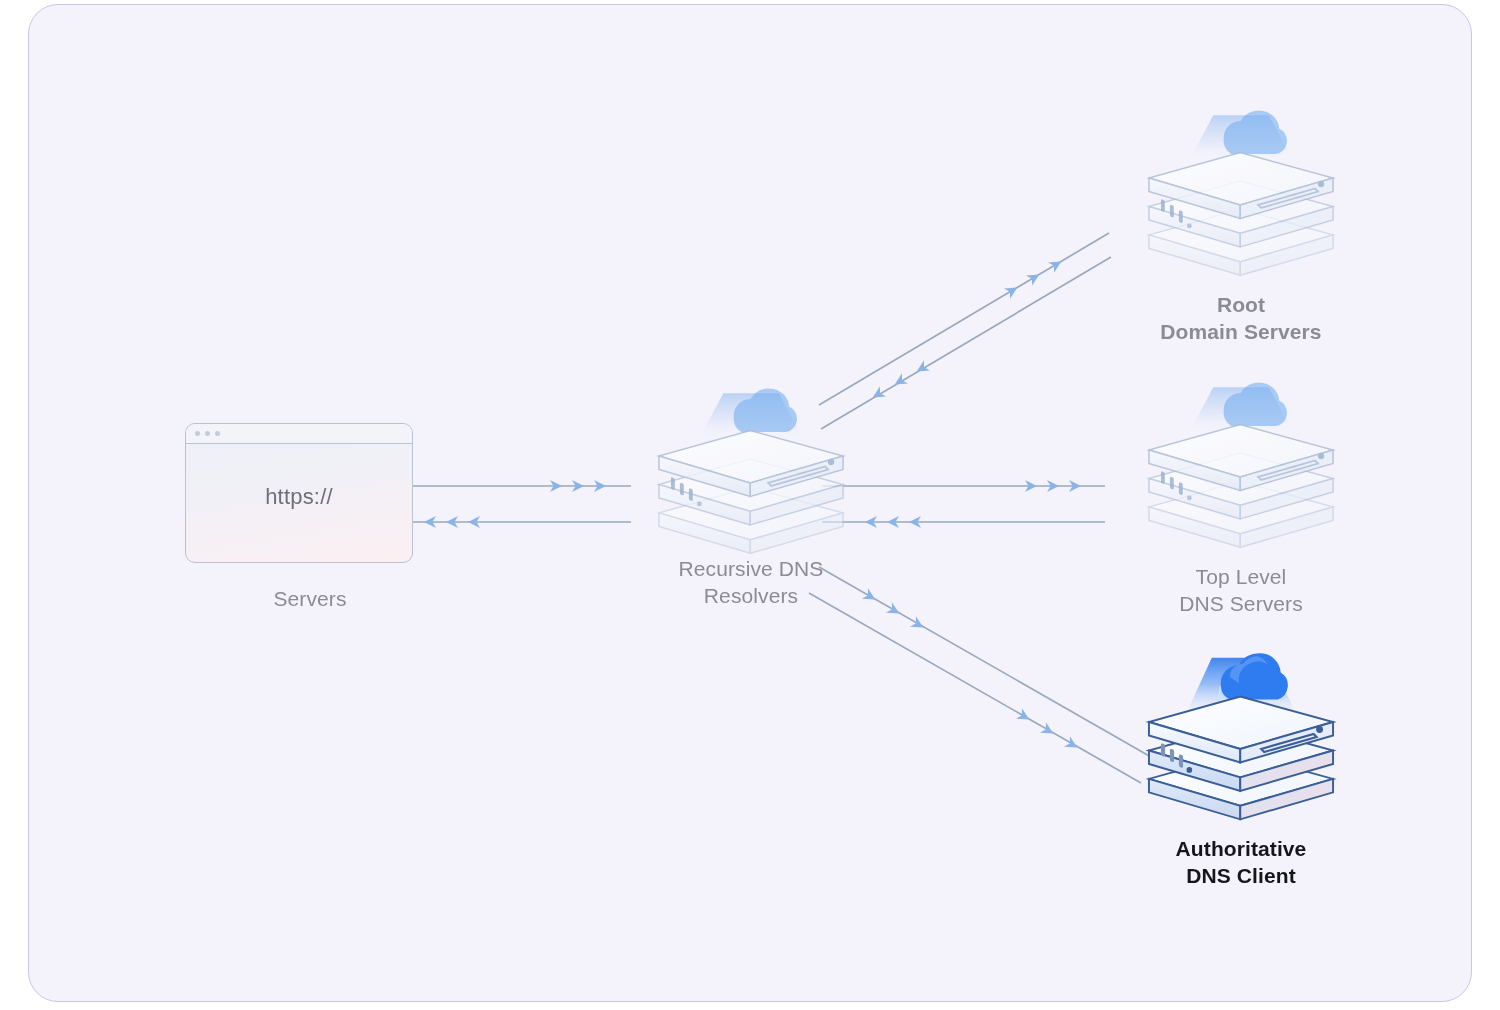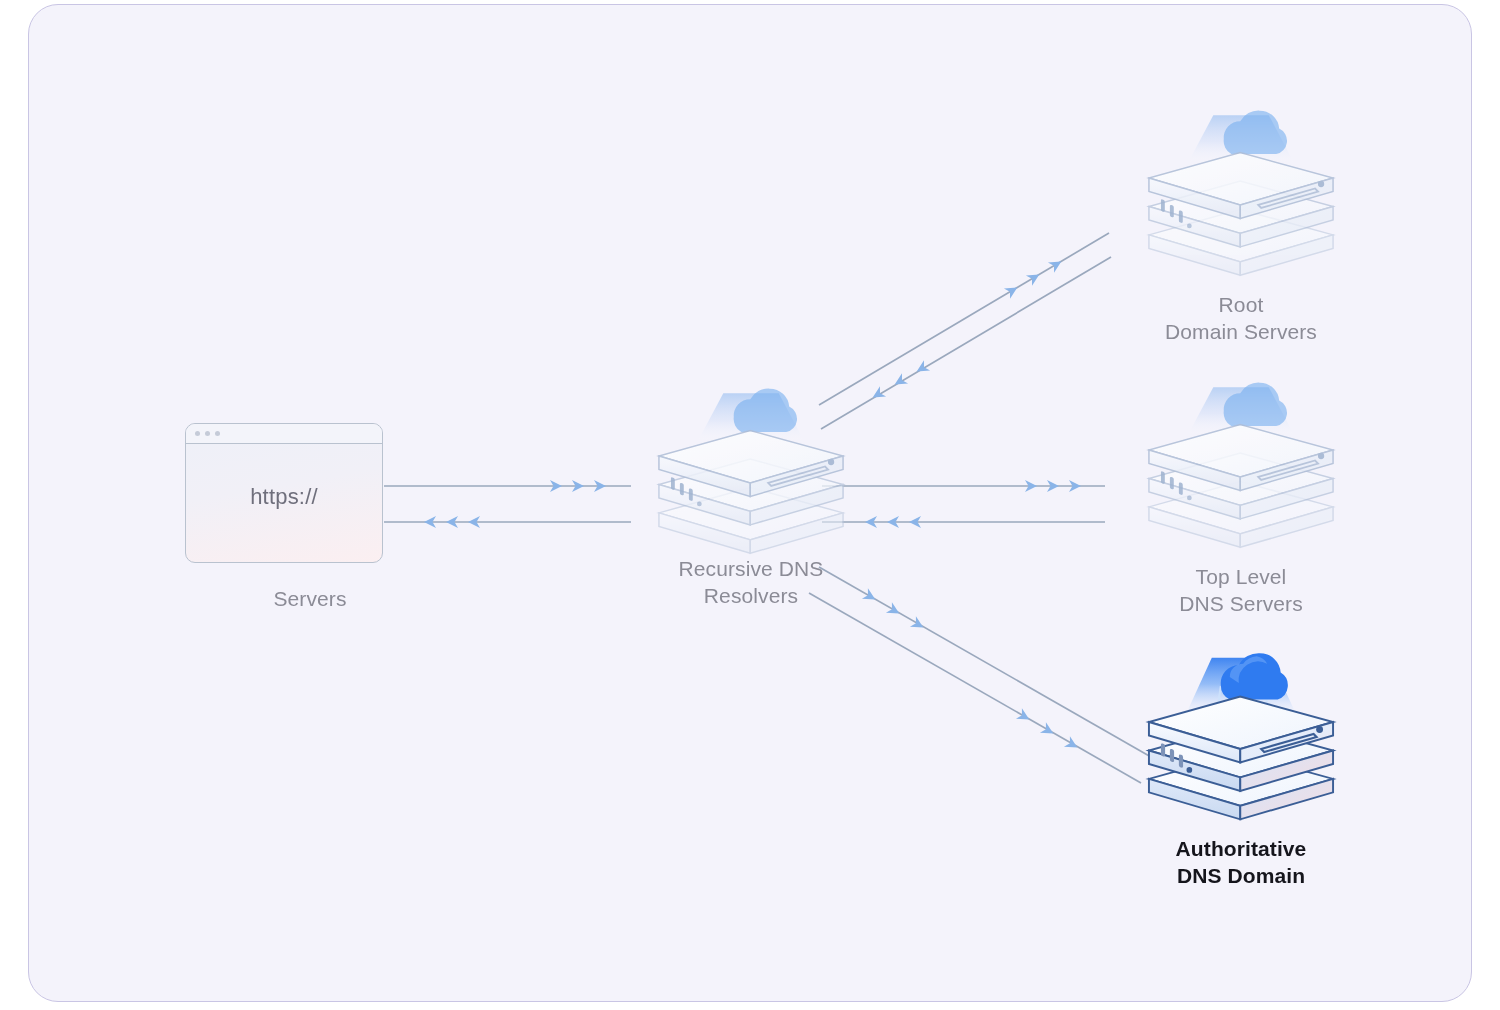--- a/index.html
+++ b/index.html
@@ -42,21 +42,21 @@
     white-space: pre-line;
     letter-spacing: 0.1px;
   }
   .node-label.active {
     color: #15151c;
     font-weight: 700;
   }
 
   
   #client-window {
-    width: 198px;
+    width: 228px;
     height: 140px;
     border: 1.6px solid #b9c2cf;
     border-radius: 10px;
     box-sizing: border-box;
     background: linear-gradient(170deg, #eef0f8 0%, #f1f0f7 45%, #fbeff1 100%);
     position: relative;
     overflow: hidden;
   }
   #client-titlebar {
     height: 20px;
@@ -294,21 +294,21 @@
         <path d="M 20,54 L 81,72 L 143,54 L 81,37 Z" fill="url(#topA)" stroke="#aebdd6" stroke-width="1"></path>
         <path d="M 20,54 L 81,72 L 81,81 L 20,63 Z" fill="url(#lftA)" stroke="#aebdd6" stroke-width="1"></path>
         <path d="M 143,54 L 81,72 L 81,81 L 143,63 Z" fill="url(#rgtA)" stroke="#aebdd6" stroke-width="1"></path>
         <rect x="28" y="60" width="2.6" height="8" rx="1" fill="#9fb3d0" transform="skewY(16)"></rect>
         <rect x="34" y="62" width="2.6" height="8" rx="1" fill="#9fb3d0" transform="skewY(16)"></rect>
         <rect x="40" y="64" width="2.6" height="8" rx="1" fill="#9fb3d0" transform="skewY(16)"></rect>
         <path d="M 93,72 L 131,61 L 133,63 L 95,74 Z" fill="none" stroke="#aebdd6" stroke-width="1.2"></path>
         <circle cx="135" cy="58" r="2.1" fill="#9fb3d0"></circle>
       </g>
     </svg>
-    <div class="node-label" style="margin-top:14px;">Root
+    <div class="node-label" style="margin-top:14px;font-weight:bold;">Root
 Domain Servers</div>
   </div>
 
   <div class="node" style="left:1090px; top:364px; width:244px;">
     <svg class="server-icon" width="244" height="180" viewBox="0 0 163 120" xmlns="http://www.w3.org/2000/svg">
       <path d="M 46,44 L 117,44 L 100,12 L 63,12 Z" fill="url(#beamA)"></path>
       <g opacity="0.62">
         <path d="M 70,28 a 11,11 0 0 1 11,-12 a 14,14 0 0 1 13,-7 a 13,13 0 0 1 13,12 a 9,9 0 0 1 -2,17 l -30,0 a 10,10 0 0 1 -5,-10 Z" fill="#79b0ef"></path>
       </g>
       <g opacity="0.55">
@@ -398,16 +398,16 @@
         <path d="M 20,54 L 81,72 L 81,81 L 20,63 Z" fill="url(#lftB)" stroke="#3b5e96" stroke-width="1.3"></path>
         <path d="M 143,54 L 81,72 L 81,81 L 143,63 Z" fill="url(#rgtB)" stroke="#3b5e96" stroke-width="1.3"></path>
         <rect x="28" y="60" width="2.8" height="8.5" rx="1.2" fill="#7d93b8" transform="skewY(16)"></rect>
         <rect x="34" y="62" width="2.8" height="8.5" rx="1.2" fill="#7d93b8" transform="skewY(16)"></rect>
         <rect x="40" y="64" width="2.8" height="8.5" rx="1.2" fill="#7d93b8" transform="skewY(16)"></rect>
         <path d="M 95,72 L 130,62 L 132,64 L 97,74 Z" fill="none" stroke="#3b5e96" stroke-width="1.4"></path>
         <circle cx="134" cy="59" r="2.3" fill="#3b5e96"></circle>
       </g>
     </svg>
     <div class="node-label active" style="margin-top:14px;">Authoritative
-DNS Domain</div>
+DNS Client</div>
   </div>
 
 </div>
 
 </body></html>

